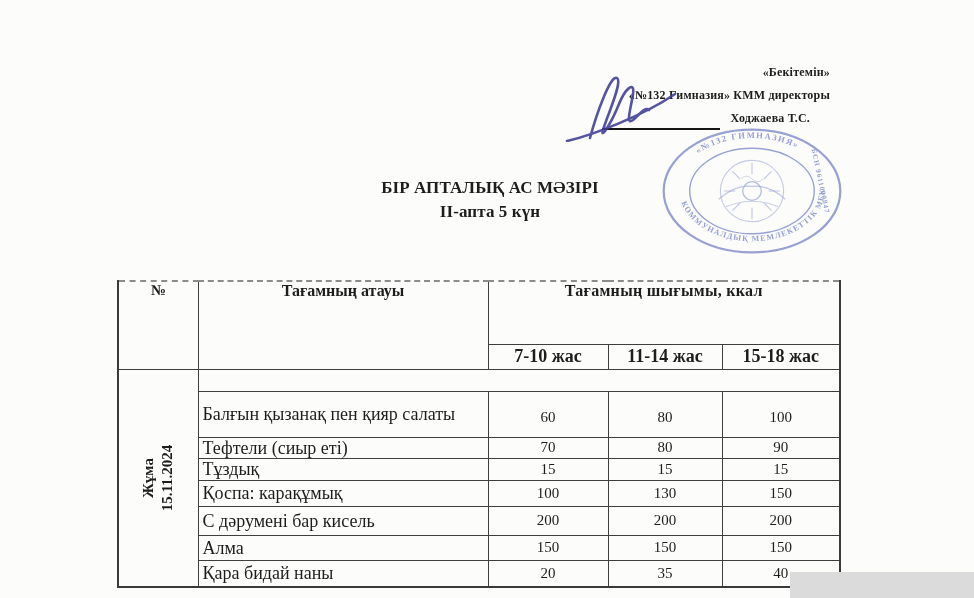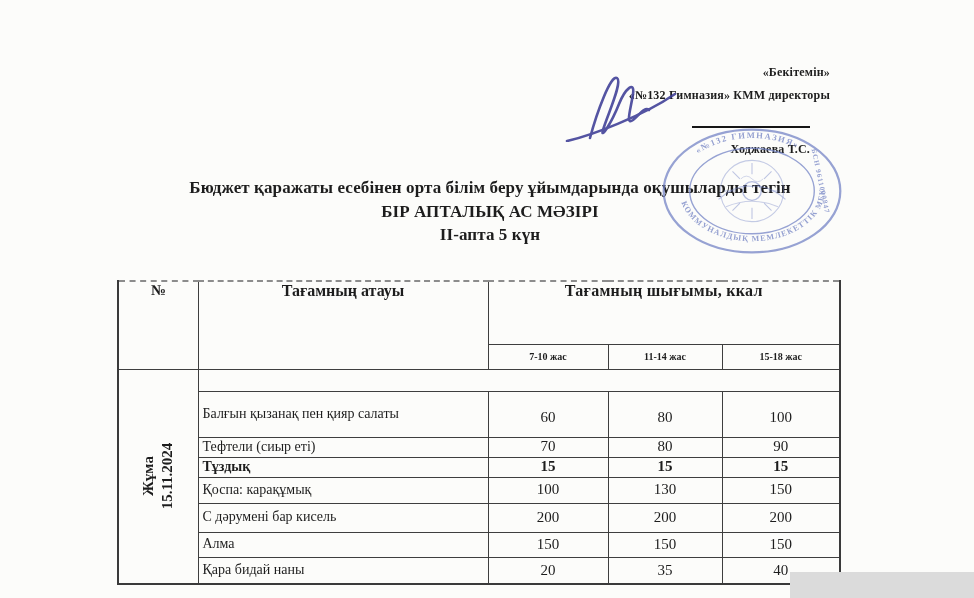--- a/index.html
+++ b/index.html
@@ -9,21 +9,21 @@
     font-family:"Liberation Serif","DejaVu Serif",serif;
     color:#1d1d1d;
   }
   .paper{position:absolute;left:0;top:0;width:974px;height:598px;background:#fcfcfa;}
 
   
   .approval{
     position:absolute;top:61px;right:144px;text-align:right;
     font-weight:bold;font-size:12px;line-height:23px;letter-spacing:.2px;z-index:2;
   }
-  .sig-row{display:flex;justify-content:flex-end;align-items:flex-end;gap:10px;padding-right:20px;flex-direction:column;}
+  .sig-row{display:flex;justify-content:flex-end;align-items:flex-end;gap:10px;padding-right:20px;}
   .sig-underline{display:inline-block;width:118px;height:19px;border-bottom:2px solid #161616;}
 
   
   .sig-svg{position:absolute;left:545px;top:64px;z-index:3;}
 
   
   .stamp-svg{position:absolute;left:659px;top:125px;z-index:4;opacity:.9;}
 
   
   .doc-title{
@@ -35,33 +35,33 @@
   table.menu{
     position:absolute;left:117px;top:280px;width:722px;z-index:2;
     border-collapse:collapse;table-layout:fixed;
     border:2px solid #3a3a3a;border-top:2px dashed #8c8c8c;
   }
   table.menu td{border:1.6px solid #3e3e3e;padding:0 4px;line-height:1.15;}
   .hrow1 td{vertical-align:top;padding-top:6px;text-align:center;font-weight:bold;border-top:2px dashed #8c8c8c;}
   td.hdr-no{font-size:15px;border-bottom:2px dashed #9a9a9a;}
   td.hdr-dish{font-size:16px;border-bottom:2px dashed #9a9a9a;margin-left:11px;}
   td.hdr-span{font-size:16px;letter-spacing:.3px;}
-  td.age-cell{height:24px;vertical-align:middle;text-align:center;font-weight:bold;font-size:10px;border-bottom:2px dashed #9a9a9a;padding-top:1px;margin-top:32px;}
+  td.age-cell{height:24px;vertical-align:middle;text-align:center;font-weight:bold;font-size:18px;border-bottom:2px dashed #9a9a9a;padding-top:1px;margin-top:32px;}
   tr.hrow1{height:63px;}
 
   tr.spacer-row{height:22px;}
   td.spacer-cell{border-top:2px dashed #9a9a9a;}
   td.day-cell{border-top:2px dashed #9a9a9a;vertical-align:middle;text-align:center;}
   .rot{transform:rotate(-90deg);font-weight:bold;font-size:15px;line-height:19px;white-space:nowrap;text-align:center;}
   .rot span{display:block;}
 
-  td.dish{text-align:left;padding-left:9px;font-size:14px;vertical-align:middle;}
+  td.dish{text-align:left;padding-left:9px;font-size:18px;vertical-align:middle;}
   td.val{text-align:center;font-size:15px;vertical-align:middle;}
   tr.r0{height:46px;} tr.r0 td.val{vertical-align:top;padding-top:17px;}
-  tr.r1{height:20px;} tr.r2{height:20px;font-weight:bold;} tr.r3{height:26px;}
+  tr.r1{height:20px;} tr.r2{height:20px;} tr.r3{height:26px;}
   tr.r4{height:29px;} tr.r5{height:25px;} tr.r6{height:27px;padding-left:16px;}
 
   
   .scan-artifact{position:absolute;left:790px;top:572px;width:184px;height:26px;background:#dbdbdb;z-index:6;}
 </style>
 </head>
 <body>
 
 <div class="paper"></div>
 
@@ -104,21 +104,20 @@
       <ellipse cx="100" cy="71" rx="10" ry="10" stroke-width="1.4" opacity="0.7"></ellipse>
       <path stroke-width="1.2" opacity="0.6" d="M100 41 L100 53 M100 89 L100 101 M70 71 L82 71 M118 71 L130 71 M79 50 L87 58 M113 84 L121 92 M79 92 L87 84 M113 58 L121 50"></path>
       <path stroke-width="1.4" opacity="0.6" d="M64 80 Q82 64 100 66 Q118 64 136 80"></path>
       <path stroke-width="1.2" opacity="0.5" d="M72 88 Q100 76 128 88"></path>
       <path stroke-width="1" opacity="0.45" d="M88 58 q6 -6 12 0 q6 6 12 0"></path>
     </g>
   </g>
 </svg>
 
 <div class="doc-title">
-  <div>Бюджет қаражаты есебінен орта білім беру ұйымдарында оқушыларды тегін</div>
   <div>БІР АПТАЛЫҚ АС МӘЗІРІ</div>
   <div>II-апта 5 күн</div>
 </div>
 
 <table class="menu">
   <colgroup>
     <col style="width:80px">
       <col style="width:290px">
       <col style="width:120px">
       <col style="width:114px">

